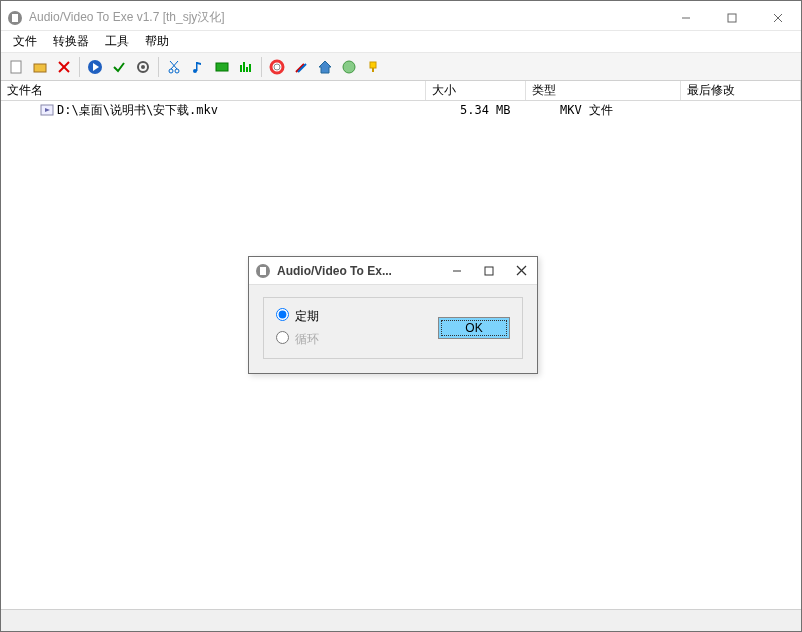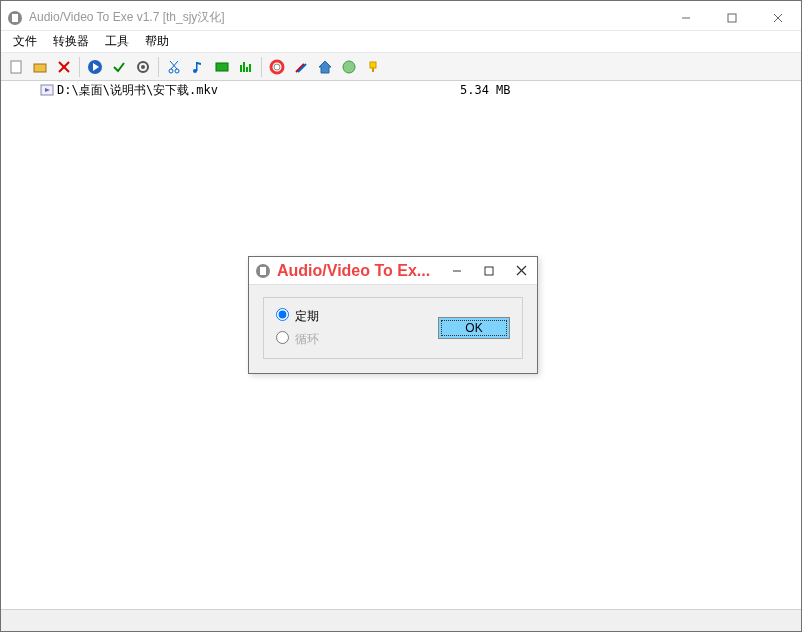--- a/index.html
+++ b/index.html
@@ -30,21 +30,21 @@
 .list-body { flex: 1; background: #fff; overflow: auto; }
 .list-row { height: 18px; display: flex; align-items: center; padding-left: 28px; }
 .list-row .cell { padding: 0 6px; font-size: 12px; font-family: "SimSun", monospace; }
 .file-icon { width: 14px; height: 14px; margin: 0 3px 0 5px; display: inline-block; }
 
 .statusbar { height: 22px; background: #f0f0f0; border-top: 1px solid #d0d0d0; }
 
 
 .dialog { position: absolute; left: 248px; top: 256px; width: 290px; border: 1px solid #707070; background: #f0f0f0; box-shadow: 2px 2px 6px rgba(0,0,0,0.15); }
 .dialog-titlebar { height: 28px; background: #fff; display: flex; align-items: center; padding: 0 0 0 6px; border-bottom: 1px solid #e0e0e0; }
-.dialog-titlebar .titlebar-text { font-weight: bold; color: #ef4444; font-size: 16px; flex:1; }
+.dialog-titlebar .titlebar-text { font-weight: bold; color: #404040; font-size: 12px; flex:1; }
 .dialog-win-btn { width: 32px; height: 26px; display: flex; align-items: center; justify-content: center; color: #333; }
 .dialog-body { padding: 12px 14px 14px 14px; }
 .group { border: 1px solid #d0d0d0; padding: 10px 12px; background: #f0f0f0; display: flex; }
 .radios { flex: 1; display: flex; flex-direction: column; gap: 6px; }
 .radio-row { display: flex; align-items: flex-start; gap: 6px; font-size: 12px; }
 .radio-row input { margin: 0; }
 .radio-row.dis { color: #aaa; }
 .ok-btn { width: 72px; height: 22px; border: 1px solid #888; background: #7dd3fc; font-size: 12px; align-self: center; margin-left: 8px; position: relative; }
 .ok-btn .dotted { position:absolute; inset:2px; border:1px dotted #333; display:flex; align-items:center; justify-content:center; }
 
@@ -181,33 +181,40 @@
         </svg>
       </div>
     <div class="tool-btn">
         <svg width="16" height="16">
           <rect x="5" y="3" width="6" height="6" fill="#fc0" stroke="#c90"></rect>
           <rect x="7" y="9" width="2" height="4" fill="#c90"></rect>
         </svg>
       </div>
   </div>
 
+  <div class="list-header">
+    <div class="col-name">文件名</div>
+    <div class="col-size">大小</div>
+    <div class="col-type">类型</div>
+    <div class="col-date">最后修改</div>
+  </div>
 
   <div class="list-body">
     <div class="list-row">
       <div class="cell col-name" style="display:flex;align-items:center;">
         <span class="file-icon">
             <svg width="14" height="14">
               <rect x="1" y="2" width="12" height="10" fill="#eef" stroke="#88a"></rect>
               <polygon points="5,5 10,7 5,9" fill="#66a"></polygon>
             </svg>
           </span>
         <span>D:\桌面\说明书\安下载.mkv</span>
       </div>
       <div class="cell col-size">5.34 MB</div>
+      <div class="cell col-type">MKV 文件</div>
     </div>
   </div>
 
   <div class="statusbar"></div>
 </div>
 
 <div class="watermark">
   <div>安下载</div>
   <div class="sub">anxz.com</div>
 </div>

